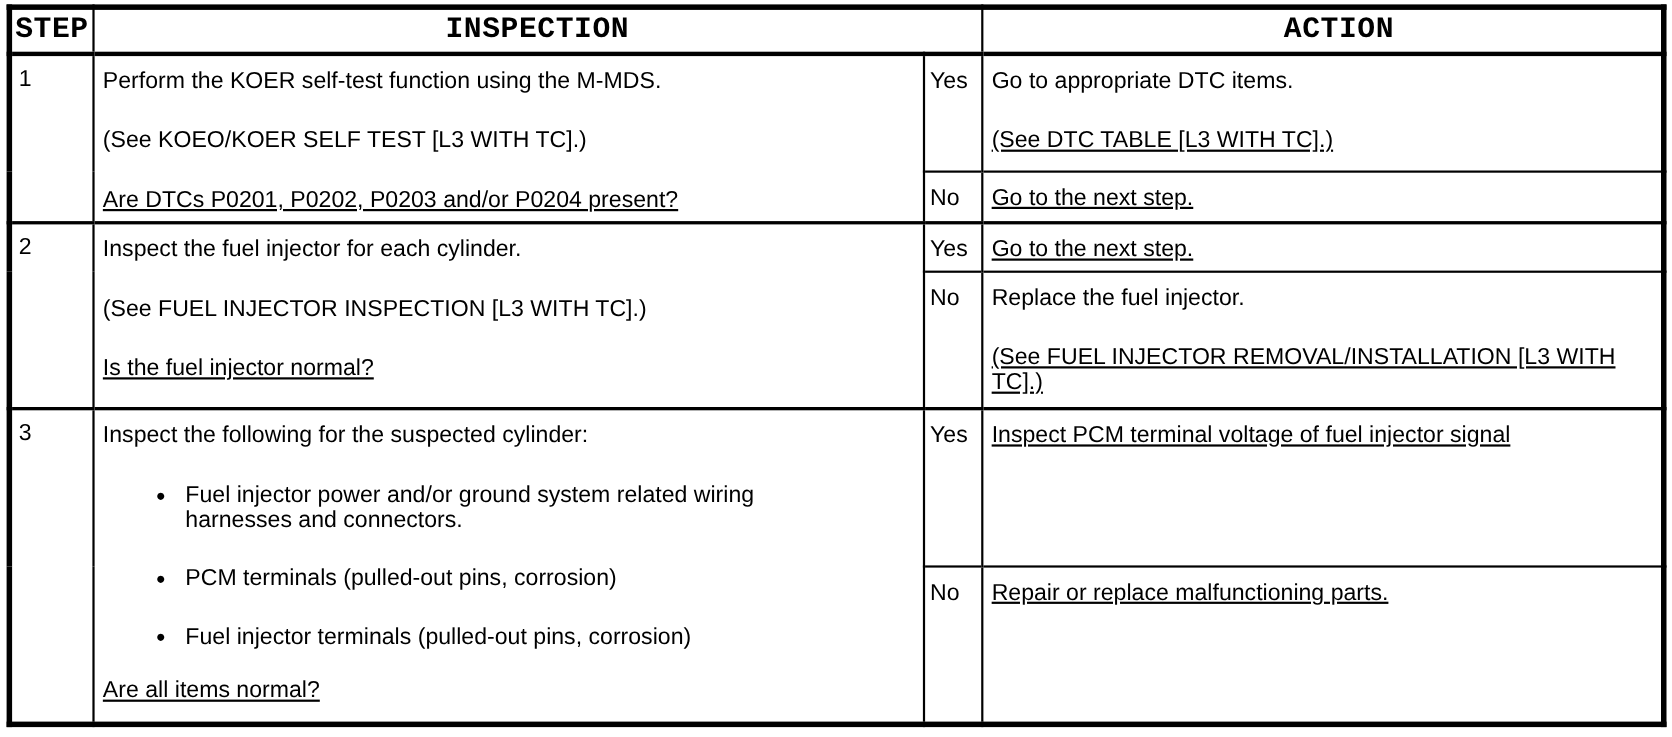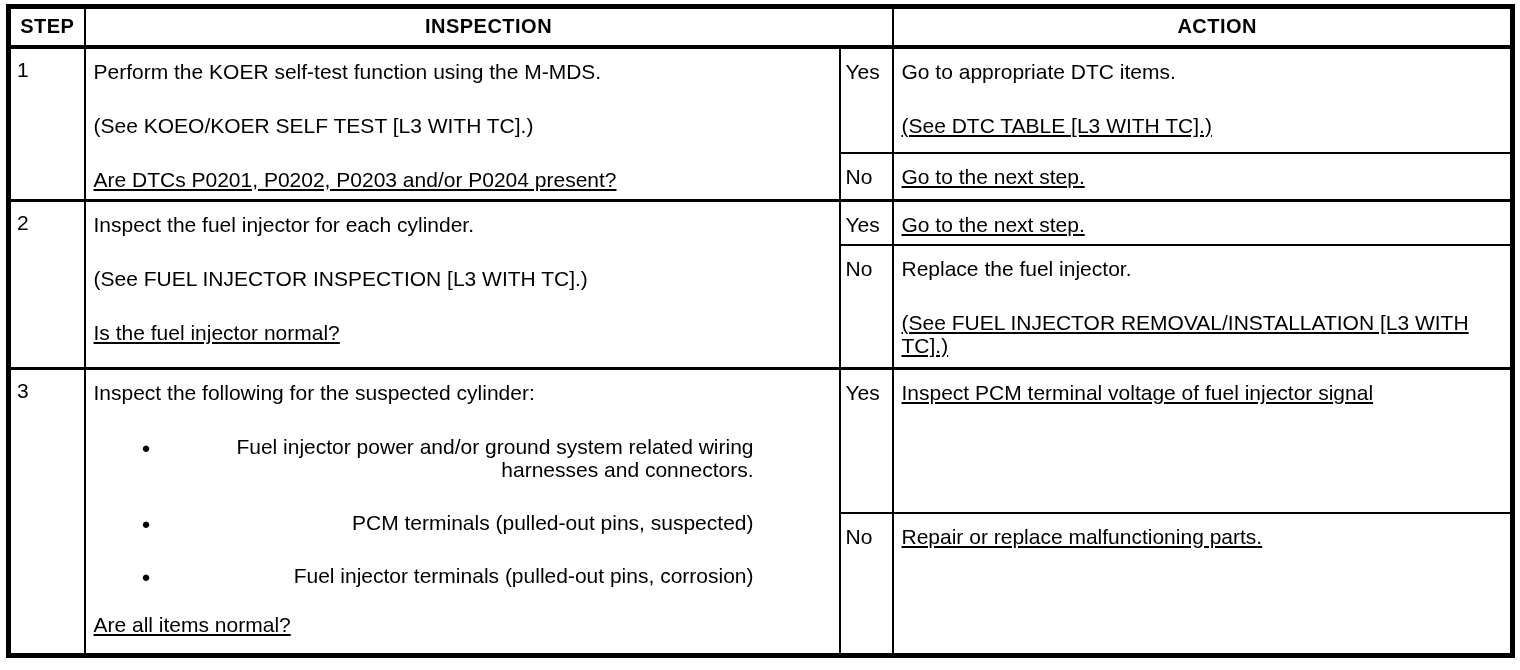--- a/index.html
+++ b/index.html
@@ -24,28 +24,29 @@
     width: 1504px;
     border: 5px solid #000000;
     background: #ffffff;
   }
   col.c-step   { width: 76px; }
   col.c-insp   { width: 755px; }
   col.c-yn     { width: 53px; }
   col.c-action { width: 620px; }
 
   th {
-    font-size: 20px;
+    font-size: 27px;
     font-weight: bold;
     text-align: center;
     vertical-align: middle;
     border-bottom: 4px solid #000000;
     border-right: 2px solid #000000;
     padding: 4px 2px;
     letter-spacing: 0.5px;
+    font-family: Liberation Mono, monospace;
   }
   th:last-child { border-right: none; padding-left: 33px; }
 
   td {
     vertical-align: top;
     font-size: 21px;
     line-height: 23px;
     border-right: 2px solid #000000;
     padding: 11px 8px 8px 8px;
   }
@@ -78,21 +79,20 @@
   ul.bullets {
     margin: 26px 0 26px 0;
     padding: 0 0 0 48px;
     list-style: none;
   }
   ul.bullets li {
     position: relative;
     padding-left: 27px;
     margin: 13px 0 30px 0;
     max-width: 585px;
-    text-align: right;
   }
   ul.bullets li:last-child { margin-bottom: 0; }
   ul.bullets li::before {
     content: "\25CF";
     position: absolute;
     left: 0;
     top: 1px;
     font-size: 15px;
   }
 </style>
@@ -155,21 +155,21 @@
           <p class="para">(See FUEL INJECTOR REMOVAL/INSTALLATION [L3 WITH TC].)</p>
         </td>
       </tr>
 
       <tr class="h-r3y group-start">
         <td class="step-cell" rowspan="2">3</td>
         <td class="insp-cell" rowspan="2">
           <p class="para">Inspect the following for the suspected cylinder:</p>
           <ul class="bullets">
             <li>Fuel injector power and/or ground system related wiring harnesses and connectors.</li>
-            <li>PCM terminals (pulled-out pins, suspected)</li>
+            <li>PCM terminals (pulled-out pins, corrosion)</li>
             <li>Fuel injector terminals (pulled-out pins, corrosion)</li>
           </ul>
           <p class="para">Are all items normal?</p>
         </td>
         <td class="yn-cell">Yes</td>
         <td class="action-cell">
           <p class="para">Inspect PCM terminal voltage of fuel injector signal</p>
         </td>
       </tr>
       <tr class="h-r3n sub-no">

